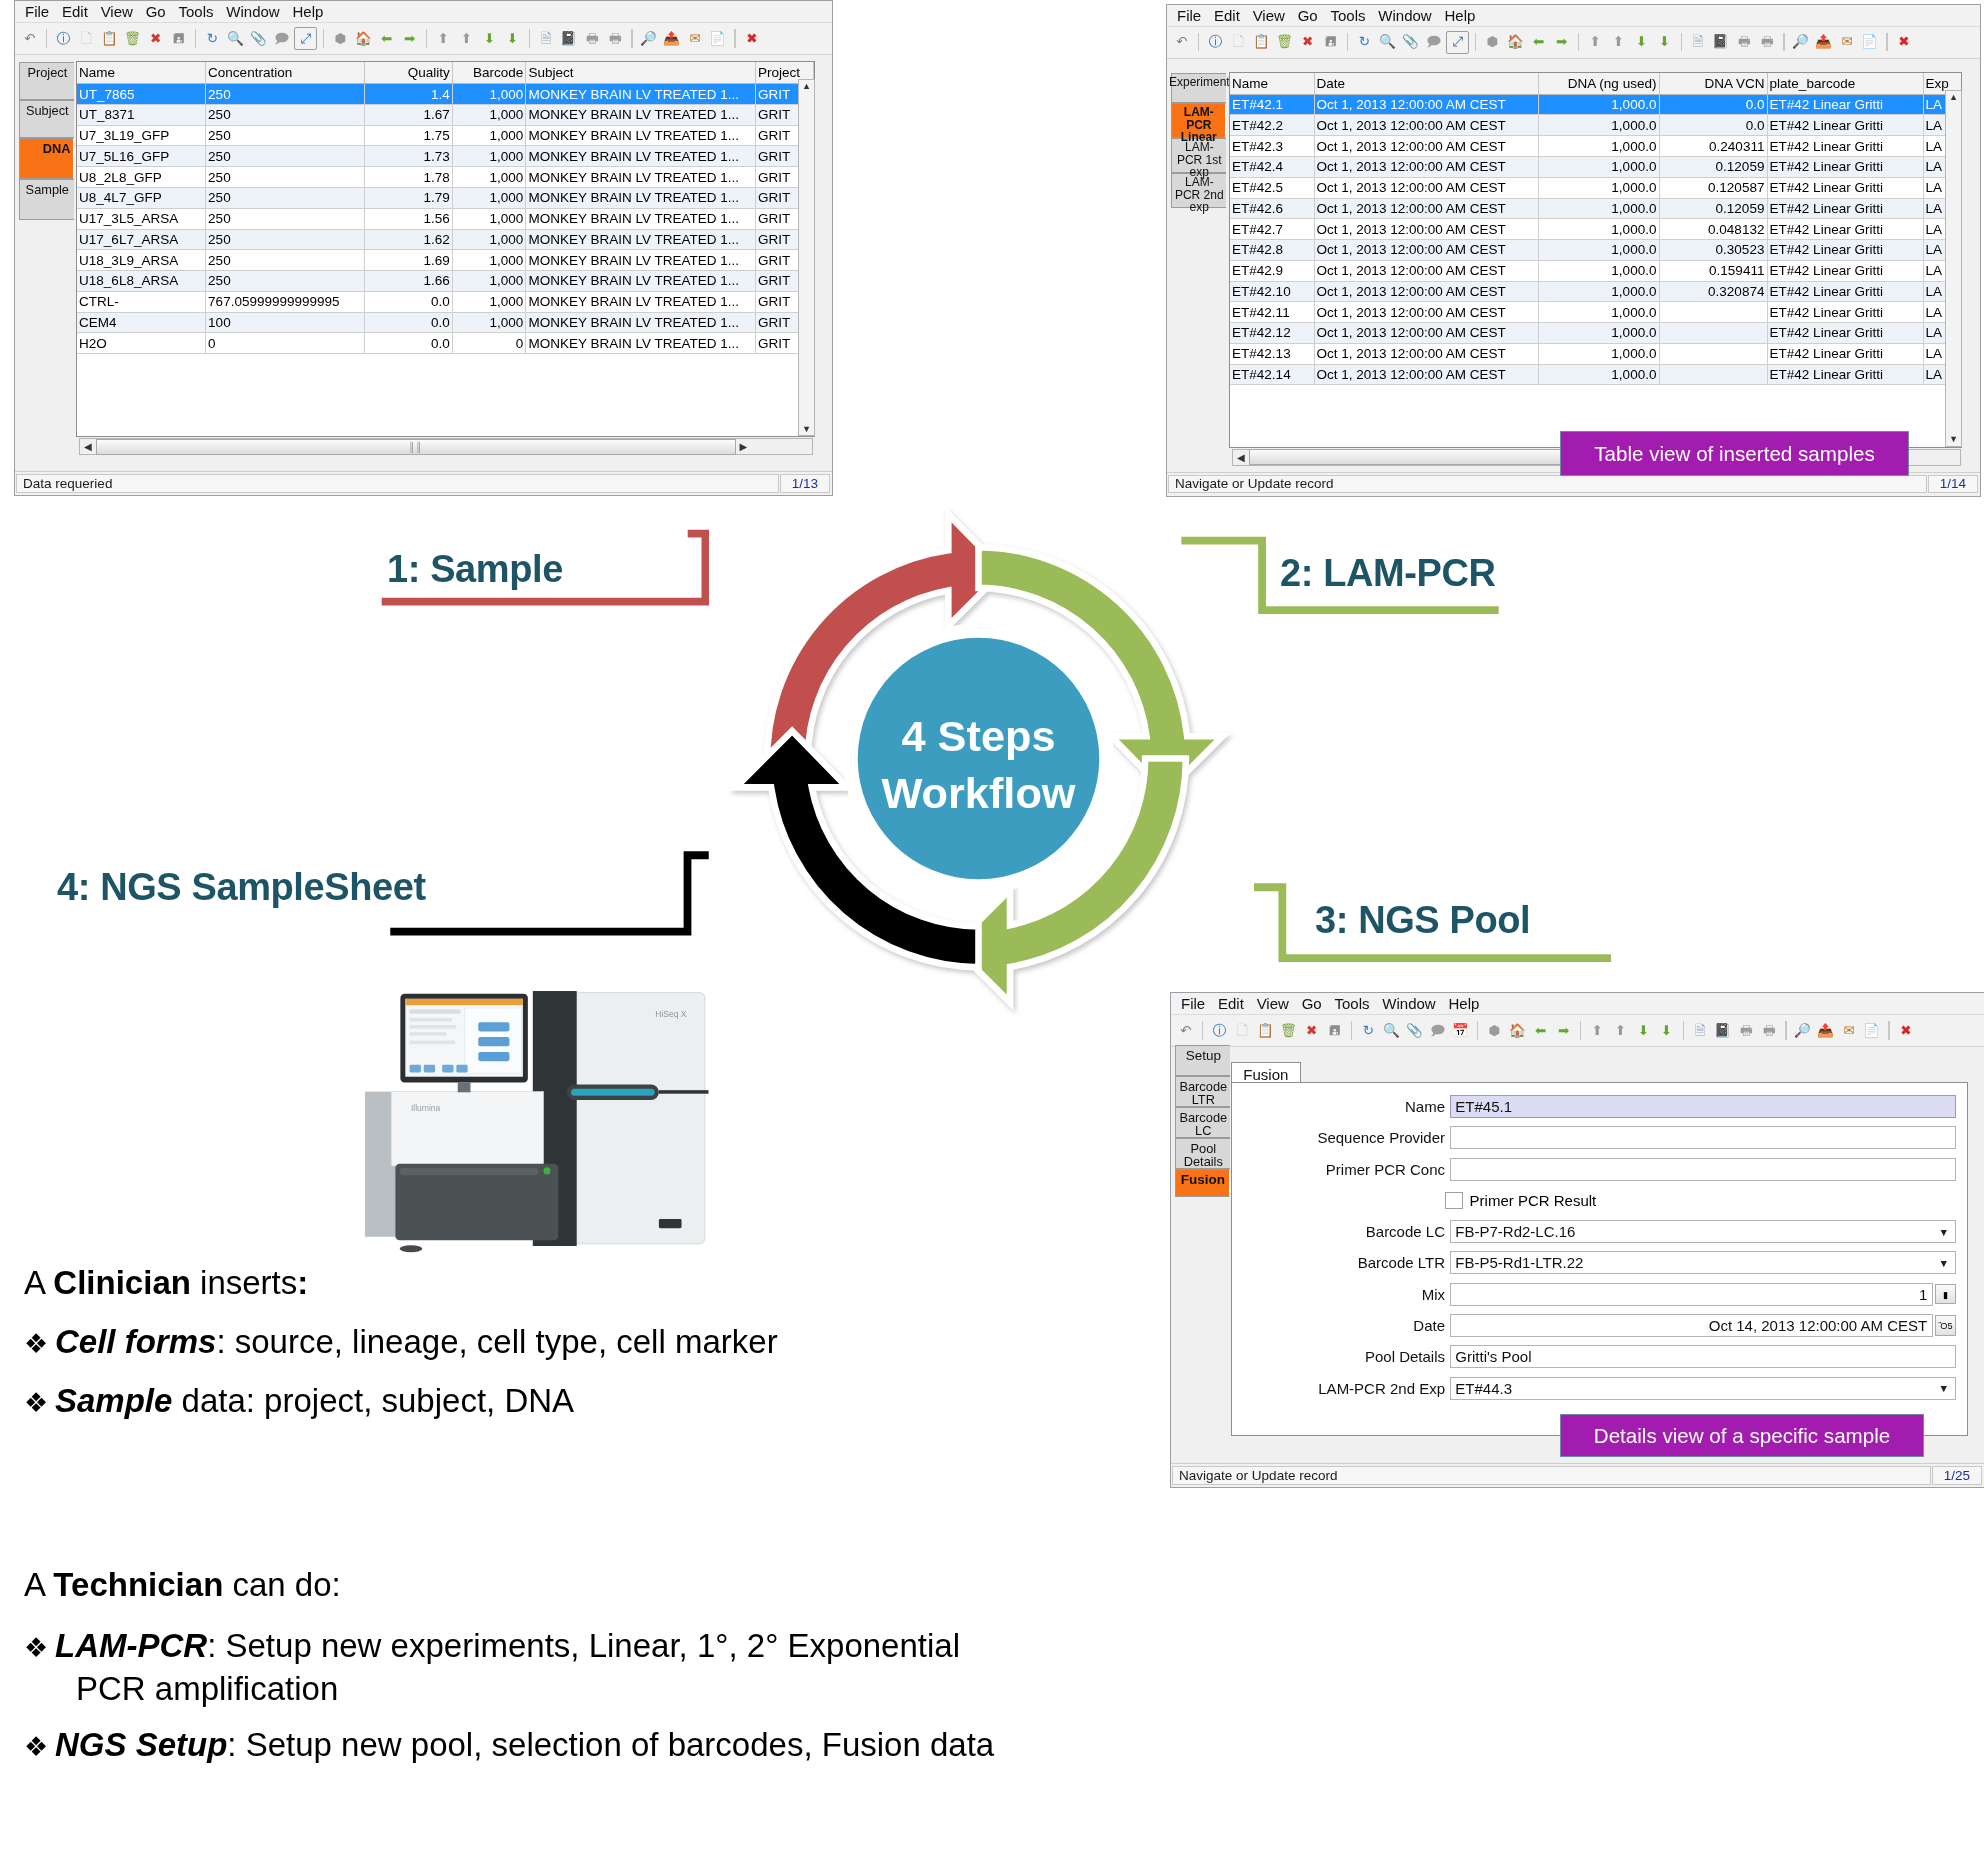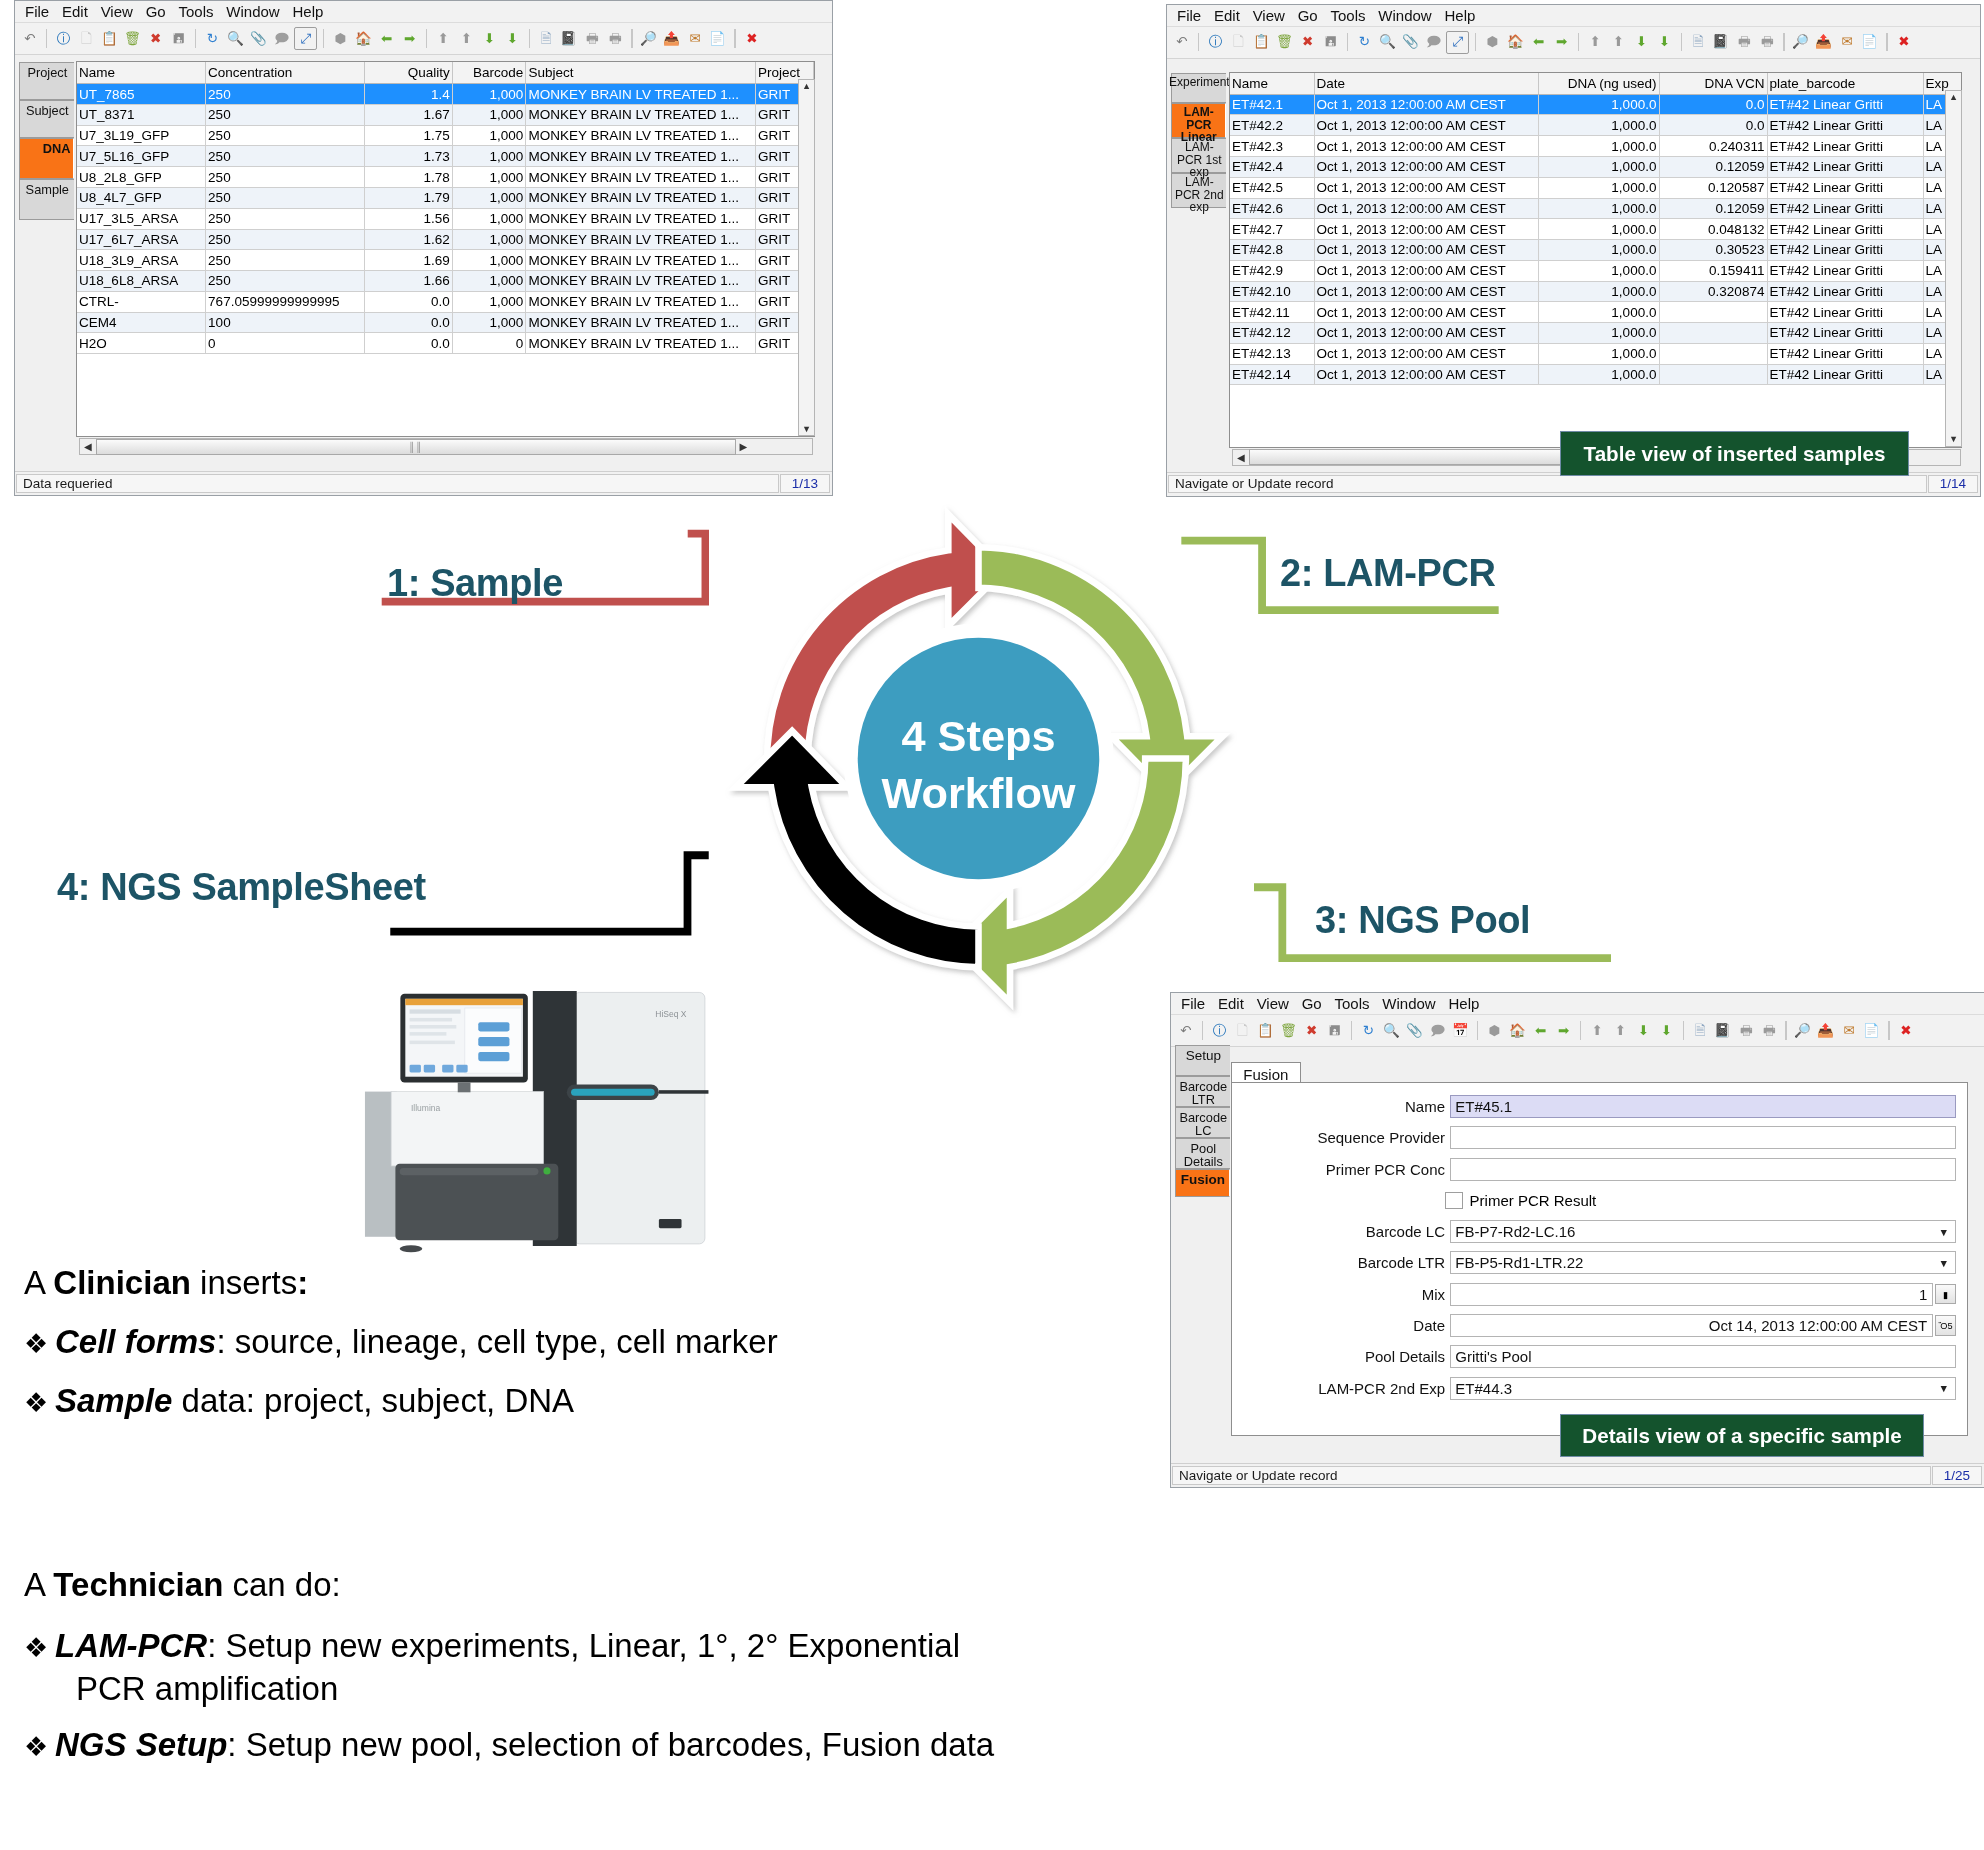--- a/index.html
+++ b/index.html
@@ -29,21 +29,21 @@
   tr.sel td{background:#1e90ff;color:#fff;}
   .num{text-align:right;}
 
   .hscroll{position:absolute;height:17px;background:#f0f0f0;border:0.7px solid #b5b5b5;box-sizing:border-box;display:flex;align-items:center;}
   .hsarrow{width:15.6px;height:14px;display:flex;align-items:center;justify-content:center;font-size:10px;color:#333;}
   .hsthumb{height:14px;background:linear-gradient(#fbfbfb,#dcdcdc);border:0.7px solid #a8a8a8;display:flex;align-items:center;justify-content:center;color:#8a8a8a;font-size:9.2px;letter-spacing:0.7px;}
   .vscroll{position:absolute;width:17px;background:#f3f3f3;border:0.7px solid #b5b5b5;box-sizing:border-box;display:flex;flex-direction:column;justify-content:space-between;align-items:center;padding:1.4px 0;}
   .vsarrow{font-size:9.2px;color:#333;}
 
   
-  .callout{position:absolute;background:#14532d;border:0.7px solid #6f8ba6;color:#fff;display:flex;align-items:center;justify-content:center;font-size:20.6px;white-space:nowrap;font-weight:bold;}
+  .callout{position:absolute;background:#a21caf;border:0.7px solid #6f8ba6;color:#fff;display:flex;align-items:center;justify-content:center;font-size:20.6px;white-space:nowrap;}
 
   
   .formtab{position:absolute;background:#fff;border:0.7px solid #8e8e8e;box-sizing:border-box;}
   .tabstrip{position:absolute;height:25.5px;display:flex;align-items:flex-end;}
   .tabchip{background:#fff;border:0.7px solid #8e8e8e;border-bottom:none;padding:2.8px 11.3px;font-size:15px;color:#111;}
   .frow{display:flex;align-items:center;height:27px;margin-bottom:4.3px;}
   .flabel{font-size:15px;color:#111;text-align:right;padding-right:5px;white-space:nowrap;}
   .fval{flex:1;height:23px;background:#fff;border:0.7px solid #b4b4b4;box-sizing:border-box;display:flex;align-items:center;padding:0 4.3px;font-size:15px;color:#111;position:relative;}
   .fval.name{background:#dcdcf5;border-color:#9a9ac0;}
   .fval.right{justify-content:flex-end;}
@@ -656,21 +656,21 @@
 <svg class="bracket" style="left:1177px;top:535px;" width="326" height="85" viewBox="0 0 460 120">
   <path d="M 6 8 L 120 8 L 120 106 L 454 106" fill="none" stroke="#9bbb59" stroke-width="11"></path>
 </svg>
 <svg class="bracket" style="left:1248px;top:883px;" width="369" height="85" viewBox="0 0 520 120">
   <path d="M 8 6 L 48 6 L 48 106 L 512 106" fill="none" stroke="#9bbb59" stroke-width="11"></path>
 </svg>
 <svg class="bracket" style="left:383px;top:851px;" width="333" height="92" viewBox="0 0 470 130">
   <path d="M 460 6 L 430 6 L 430 114 L 10 114" fill="none" stroke="#000000" stroke-width="11"></path>
 </svg>
 
-<div class="ringlabel" style="left:387px;top:562px;">1: Sample</div>
+<div class="ringlabel" style="left:387px;top:548px;">1: Sample</div>
 <div class="ringlabel" style="left:1280px;top:552px;">2: LAM-PCR</div>
 <div class="ringlabel" style="left:1315px;top:899px;">3: NGS Pool</div>
 <div class="ringlabel" style="left:57px;top:866px;">4: NGS SampleSheet</div>
 
 <svg class="seq" style="left:326px;top:985px;" width="386" height="284" viewBox="0 0 545 400">
   <rect x="0" y="0" width="545" height="400" fill="#ffffff"></rect>
 
   <rect x="350" y="10" width="185" height="355" rx="8" fill="#eceff0" stroke="#c9ced1"></rect>
   <rect x="292" y="8" width="62" height="360" fill="#2f3437"></rect>
   <text x="487" y="45" text-anchor="middle" fill="#8d9296" font-family="Liberation Sans, sans-serif" font-size="12">HiSeq X</text>

